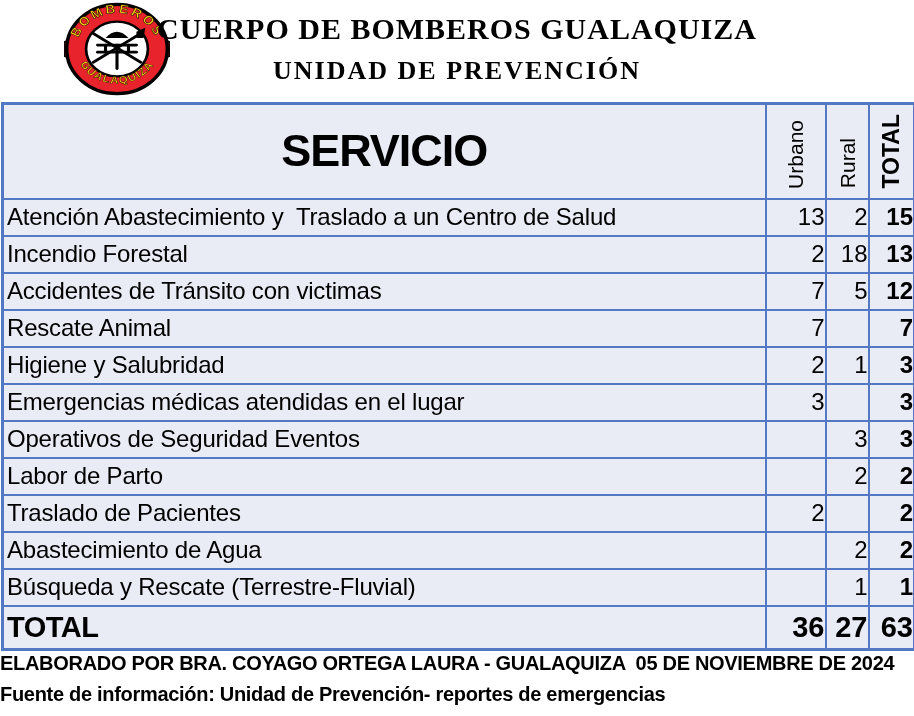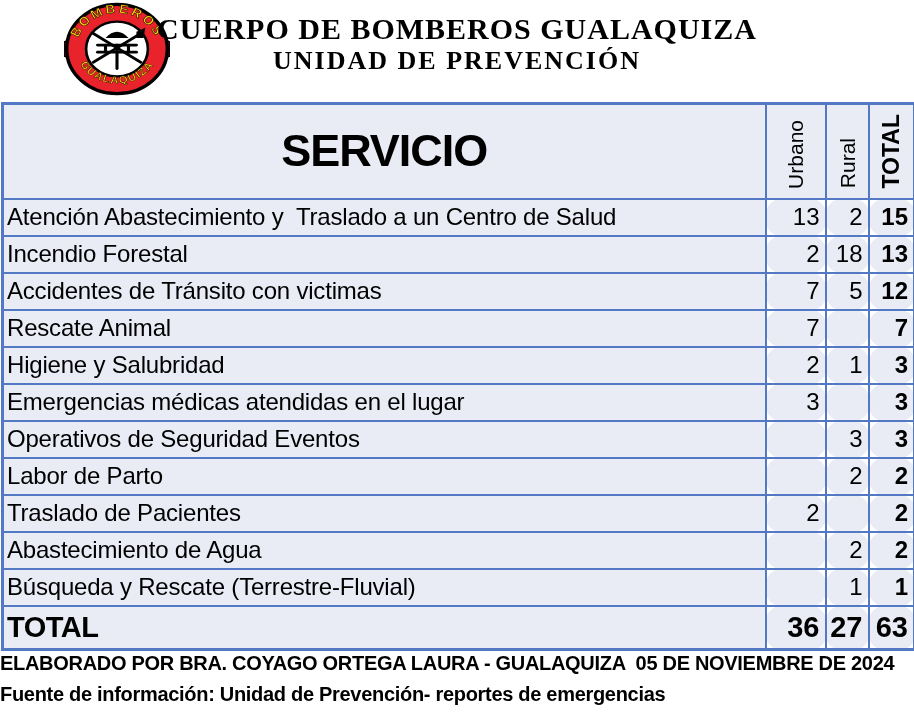--- a/index.html
+++ b/index.html
@@ -11,21 +11,21 @@
   *{box-sizing:border-box;margin:0;padding:0;}
   html,body{background:#fff;}
   body{width:914px;height:716px;overflow:hidden;font-family:"Liberation Sans",sans-serif;color:#000;}
   .page{position:relative;width:914px;height:716px;background:#fff;}
 
   
   .report-header{position:relative;height:102px;}
   .logo{position:absolute;left:64px;top:2px;}
   .titles{position:absolute;left:0;right:0;top:12px;text-align:center;}
   .title-1{font-family:"Liberation Serif",serif;font-weight:bold;font-size:30px;letter-spacing:1px;}
-  .title-2{font-family:"Liberation Serif",serif;font-weight:bold;font-size:26px;letter-spacing:2px;}
+  .title-2{font-family:"Liberation Serif",serif;font-weight:bold;font-size:26px;letter-spacing:2px;margin-top:10px;}
 
   
   table.services{
     position:absolute;top:102px;left:1px;
     width:912px;table-layout:fixed;border-collapse:collapse;
     border:3px solid var(--border);
   }
   table.services th,table.services td{
     border:2px solid var(--border);
     background:var(--cellbg);
@@ -38,21 +38,21 @@
     display:inline-block;
     writing-mode:vertical-rl;
     transform:rotate(180deg);
     white-space:nowrap;
     font-size:21px;font-weight:normal;
     margin-bottom:5px;line-height:1;
   }
   .vert.bold{font-weight:bold;font-size:23px;}
   tr.data-row{height:37px;}
   td.svc{font-size:24px;text-align:left;padding-left:3px;white-space:pre;letter-spacing:-0.2px;}
-  td.num{font-size:24px;text-align:right;padding-right:5px;border-radius:15px;}
+  td.num{font-size:24px;text-align:right;}
   td.tot{font-weight:bold;margin-top:41px;}
   tr.total-row{height:44px;}
   tr.total-row td{font-weight:bold;}
   tr.total-row td.svc{font-size:29px;letter-spacing:-0.5px;}
   tr.total-row td.num{font-size:29px;}
 
   
   .report-footer{position:absolute;left:0;right:0;top:652px;}
   .footer-1{font-size:20px;font-weight:bold;letter-spacing:-0.3px;white-space:pre;}
   .footer-2{font-size:20px;font-weight:bold;letter-spacing:-0.3px;margin-top:8px;white-space:pre;}

